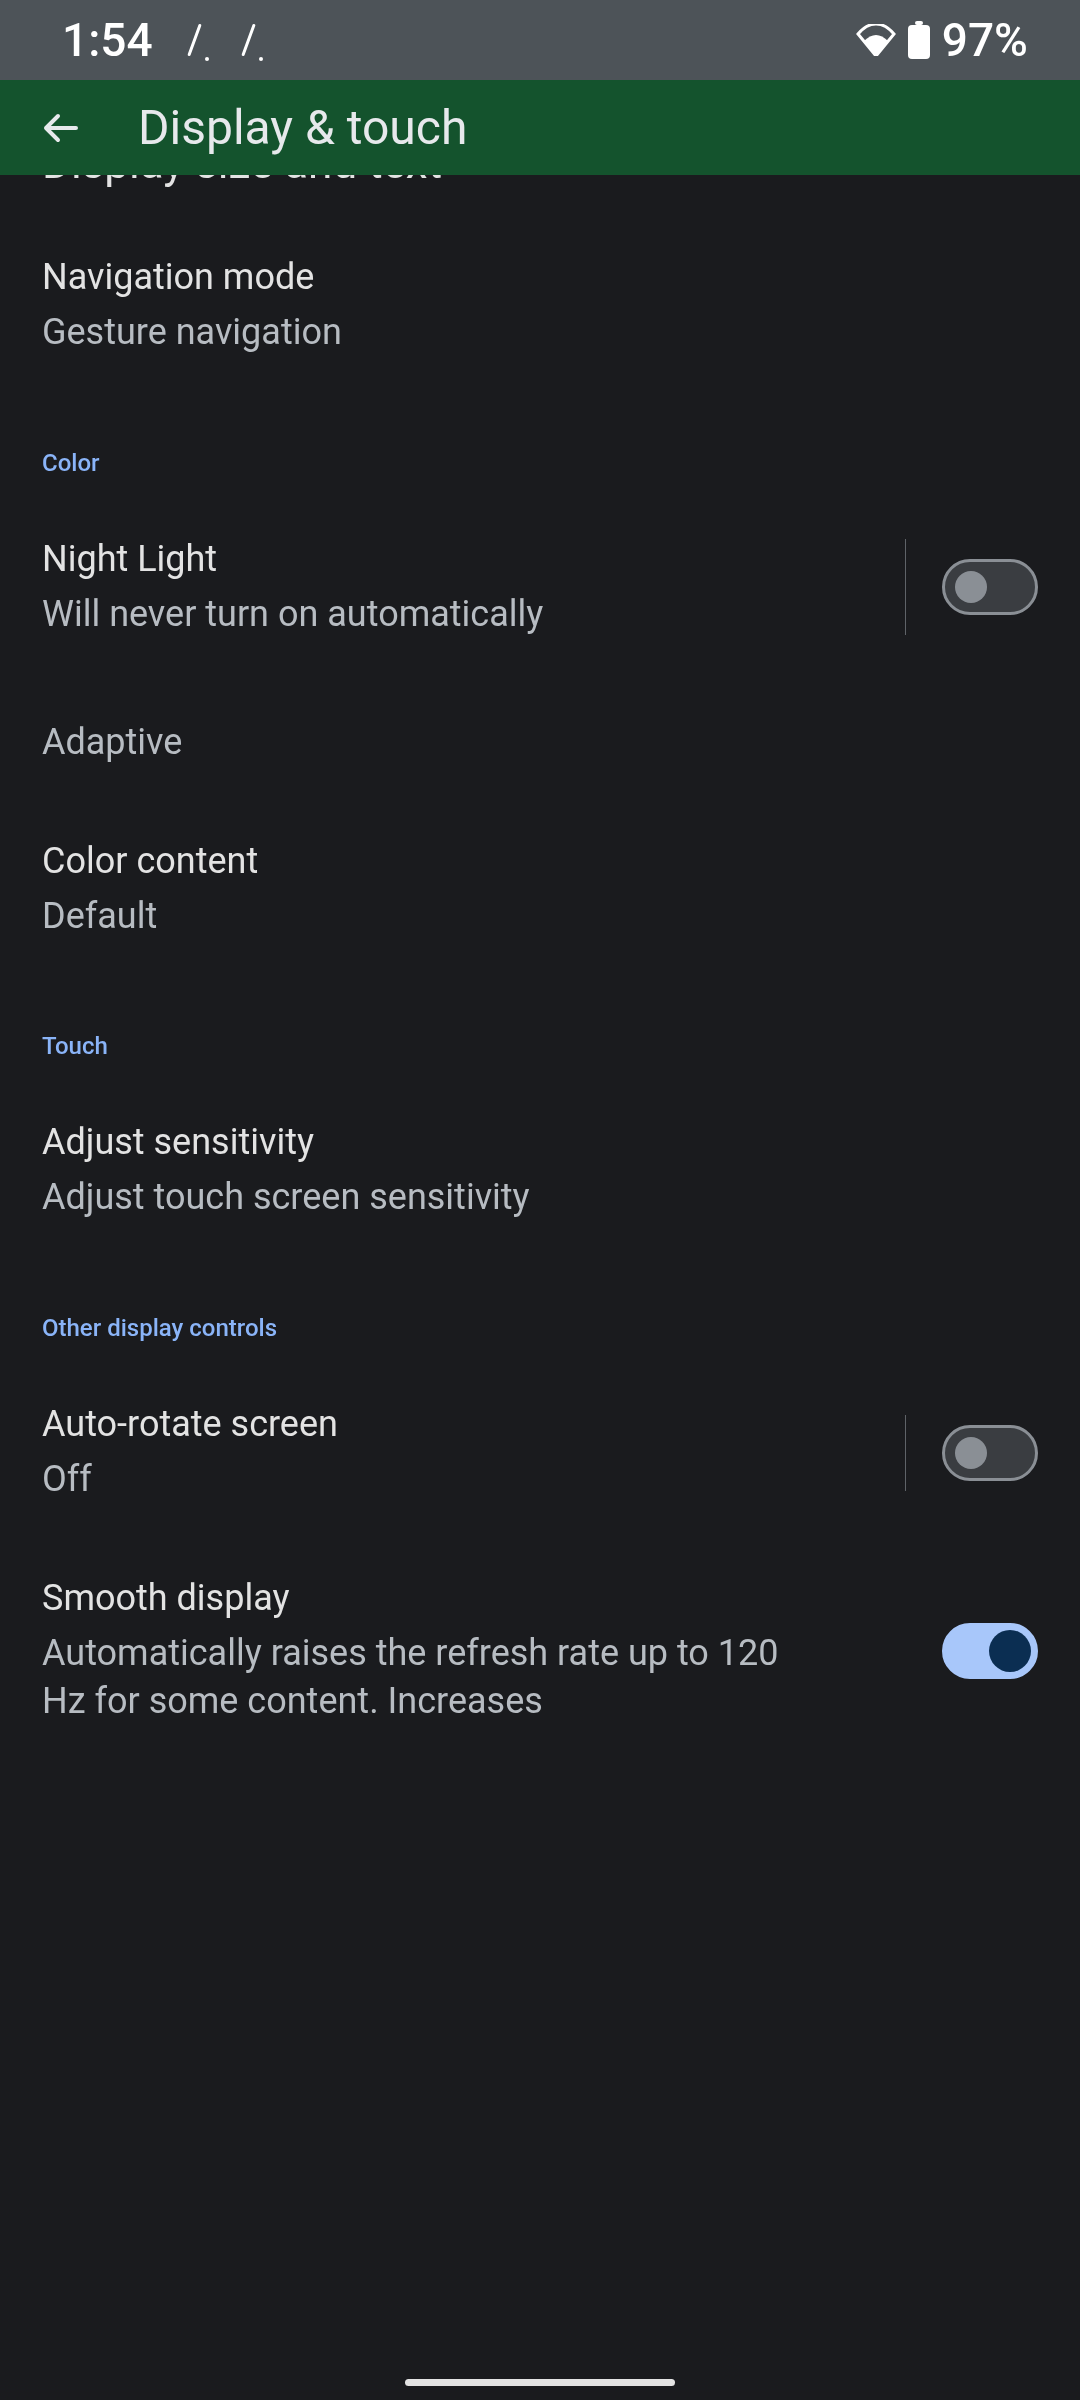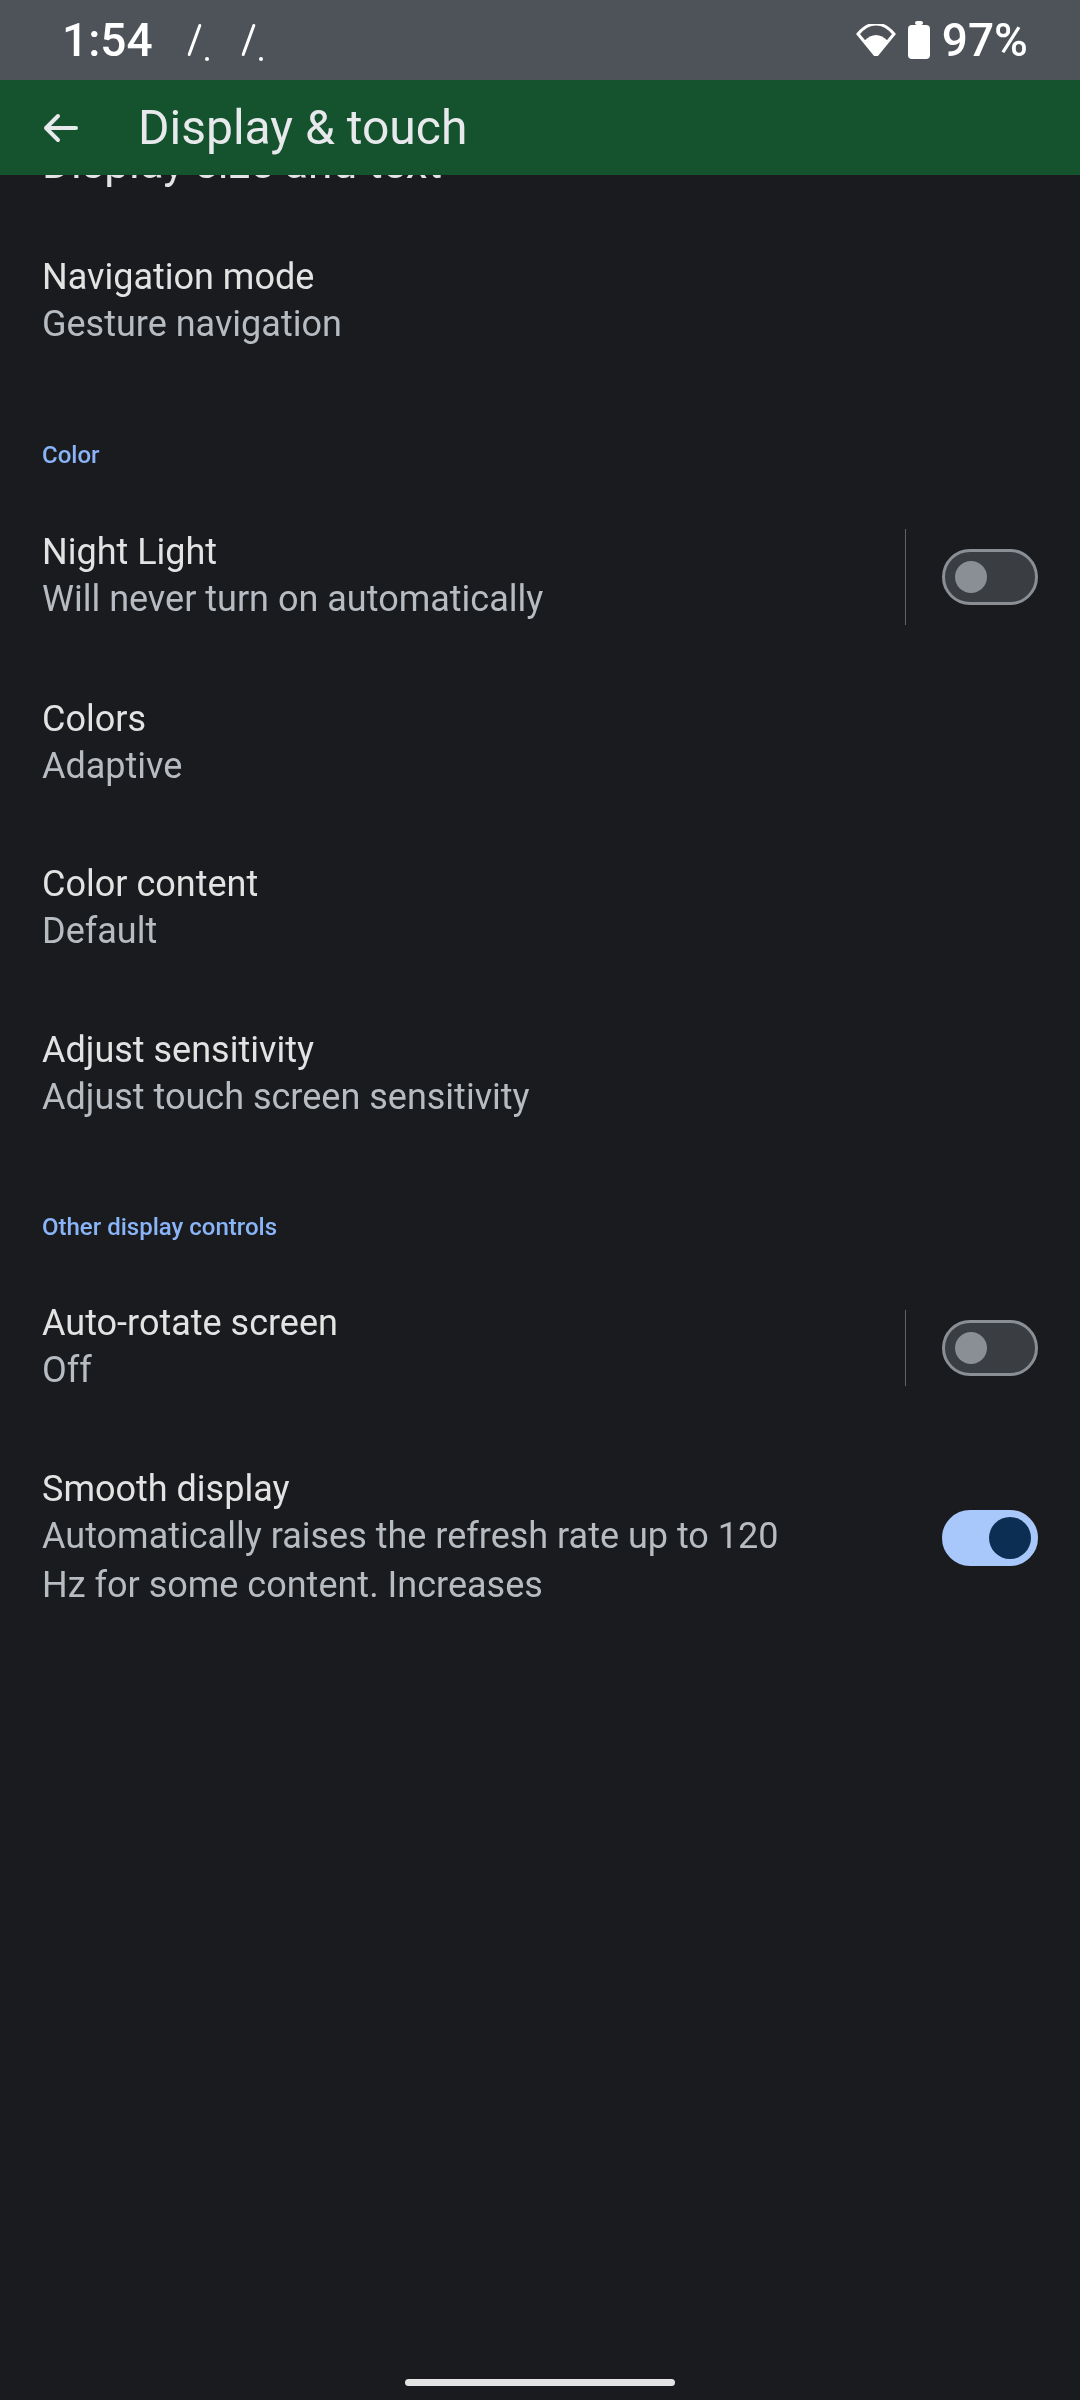--- a/index.html
+++ b/index.html
@@ -120,20 +120,21 @@
   }
   .row .title {
     font-size: 36px;
     color: #e3e3e3;
     font-weight: 400;
     line-height: 1.25;
   }
   .row .subtitle {
     font-size: 36px;
     color: #b7bcc2;
+    margin-top: 8px;
     line-height: 1.35;
   }
   .section-header {
     padding: 56px 42px 24px 42px;
     font-size: 24px;
     color: #8ab4f8;
     font-weight: 500;
   }
   .switch-wrap {
     display: flex;
@@ -257,32 +258,32 @@
     <div class="switch-wrap">
       <div class="divider-v"></div>
       <div class="switch off">
           <div class="knob"></div>
         </div>
     </div>
   </div>
 
   <div class="row">
     <div class="row-text">
-      <div class="title">Colors</div>
       <div class="subtitle">Adaptive</div>
     </div>
   </div>
 
   <div class="row">
     <div class="row-text">
       <div class="title">Color content</div>
       <div class="subtitle">Default</div>
     </div>
   </div>
 
+  <div class="section-header">Touch</div>
 
   <div class="row">
     <div class="row-text">
       <div class="title">Adjust sensitivity</div>
       <div class="subtitle">Adjust touch screen sensitivity</div>
     </div>
   </div>
 
   <div class="section-header">Other display controls</div>
 

